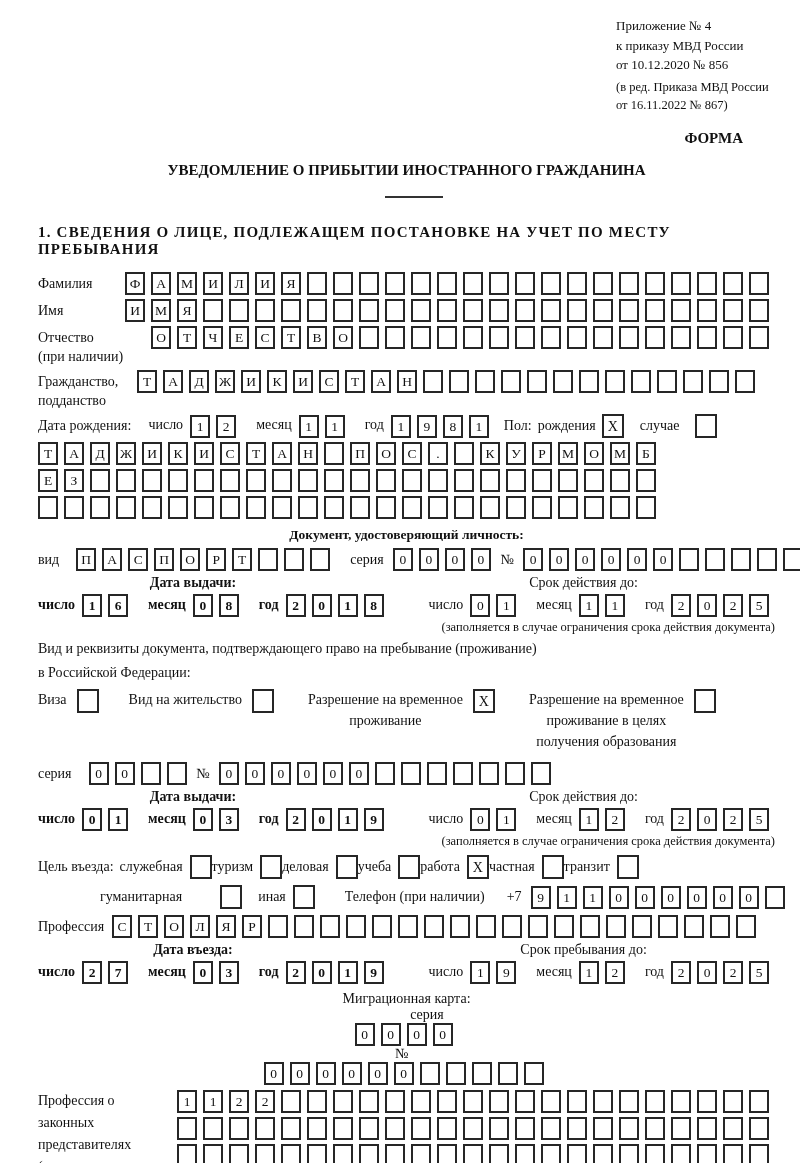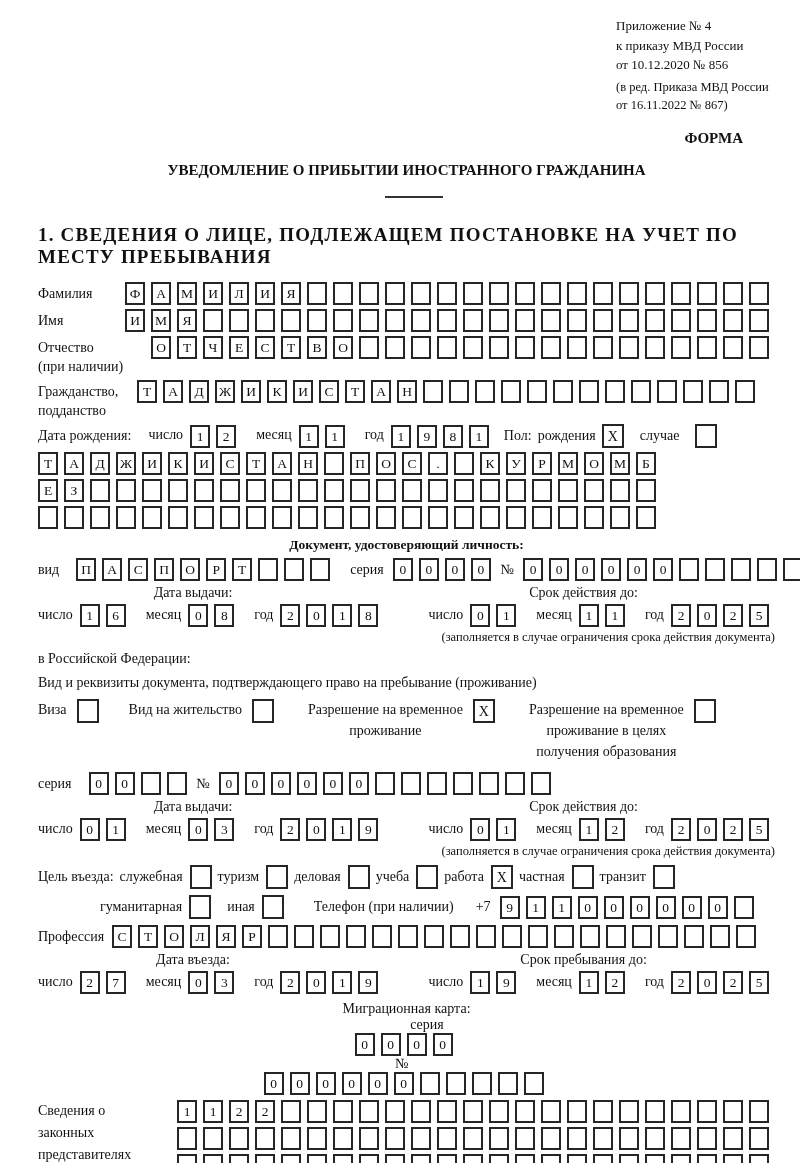--- a/index.html
+++ b/index.html
@@ -3,49 +3,49 @@
 <meta charset="utf-8">
 <style>
   html,body{margin:0;padding:0;background:#fff;}
   body{width:800px;height:1163px;font-family:"Liberation Serif","DejaVu Serif",serif;color:#111;}
   .page{box-sizing:border-box;width:800px;height:1163px;padding:16px 25px 0 38px;position:relative;}
   .doc-ref{margin-left:578px;font-size:13px;line-height:1.5;}
   .doc-ref-small{font-size:12.5px;margin-top:3px;line-height:1.45;}
   .forma{margin-top:16px;text-align:right;padding-right:32px;font-weight:bold;font-size:15px;}
   .title{margin-top:12px;text-align:center;font-weight:bold;font-size:15px;line-height:1.5;}
   .blank{display:inline-block;width:58px;border-bottom:2.5px solid #333;height:0.95em;margin-left:14px;}
-  .section-heading{margin-top:20px;margin-bottom:14px;font-weight:bold;font-size:19px;letter-spacing:1.2px;}
+  .section-heading{margin-top:20px;margin-bottom:14px;font-weight:bold;font-size:15px;letter-spacing:1.2px;}
   .frow{display:flex;align-items:flex-start;margin-bottom:4px;font-size:14px;}
   .inline-row{align-items:center;flex-wrap:nowrap;white-space:nowrap;}
   .lbl{line-height:19px;padding-top:2px;}
   .lbl-sur{width:93px;}
   .lbl-pat{width:115px;}
   .lbl-cit{width:99px;}
   .lbl-place{width:115px;}
   .lbl-rep{width:140px;}
   .lbl-prof{width:74px;padding-top:2px;}
   .cells{white-space:nowrap;}
   .cell{display:inline-block;width:20px;height:23px;box-sizing:border-box;border:2px solid #262626;margin-right:6px;text-align:center;font-size:13.5px;line-height:20px;vertical-align:middle;background:#fff;}
   .cellrow{margin-bottom:4px;}
   .checkbox{display:inline-block;width:22px;height:24px;box-sizing:border-box;border:2px solid #262626;text-align:center;font-size:14px;line-height:21px;vertical-align:middle;background:#fff;}
   .center-bold{text-align:center;font-weight:bold;font-size:13.5px;margin:2px 0 5px 0;}
   .plain{font-size:14px;margin-bottom:8px;}
   .date-pair{display:flex;margin-bottom:2px;font-size:14px;}
-  .dcol.left{width:395px;}
+  .dcol.left{width:395px;font-weight:bold;}
   .dcol.right{flex:1;padding-left:35px;}
   .dhead{text-align:center;width:310px;margin-bottom:3px;}
   .dategroup{white-space:nowrap;display:inline-block;}
   .dategroup .dlab{margin:0 7px 0 14px;}
   .dategroup .dlab:first-child{margin-left:0;}
   .note{font-size:12.5px;text-align:right;margin-top:3px;margin-bottom:4px;}
   .rvp-options{display:flex;align-items:flex-start;margin:2px 0 10px 0;font-size:14px;}
   .rvp-opt{display:flex;align-items:flex-start;margin-right:16px;}
   .rvp-opt .rvp-lbl{margin-right:10px;line-height:21px;}
   .rvp-opt.centered .rvp-lbl{text-align:center;}
-  .opt{display:inline-flex;align-items:center;margin-left:6px;}
+  .opt{display:inline-flex;align-items:center;margin-left:0;}
   .opt .olabel{margin-right:7px;}
   .ml{margin-left:14px;margin-right:9px;}
   .ml2{margin-left:50px;margin-right:9px;}
   .mr{margin-right:17px;}
   .sex-label{margin-left:9px;}
   .sp6{margin-left:6px;}
   .sp14{margin-left:16px;}
   .phone-prefix{margin-left:22px;margin-right:9px;}
   .rep-block{display:flex;align-items:flex-start;font-size:14px;}
   .rep-block .lbl-rep{line-height:22px;}
@@ -136,22 +136,22 @@
       <div class="dhead">Дата выдачи:</div>
       <div class="dategroup"><span class="dlab">число</span><span class="cells"><span class="cell">1</span><span class="cell">6</span></span><span class="dlab">месяц</span><span class="cells"><span class="cell">0</span><span class="cell">8</span></span><span class="dlab">год</span><span class="cells"><span class="cell">2</span><span class="cell">0</span><span class="cell">1</span><span class="cell">8</span></span></div>
     </div>
     <div class="dcol right">
       <div class="dhead">Срок действия до:</div>
       <div class="dategroup"><span class="dlab">число</span><span class="cells"><span class="cell">0</span><span class="cell">1</span></span><span class="dlab">месяц</span><span class="cells"><span class="cell">1</span><span class="cell">1</span></span><span class="dlab">год</span><span class="cells"><span class="cell">2</span><span class="cell">0</span><span class="cell">2</span><span class="cell">5</span></span></div>
       <div class="note">(заполняется в случае ограничения срока действия документа)</div>
     </div>
   </div>
 
+  <div class="plain">Вид и реквизиты документа, подтверждающего право на пребывание (проживание)</div>
   <div class="plain">в Российской Федерации:</div>
-  <div class="plain">Вид и реквизиты документа, подтверждающего право на пребывание (проживание)</div>
 
   <div class="rvp-options">
     <div class="rvp-opt">
       <div class="rvp-lbl">
           <div>Виза</div>
         </div>
       <span class="checkbox"></span>
     </div>
     <div class="rvp-opt" style="margin-left:14px;">
       <div class="rvp-lbl">
@@ -221,21 +221,21 @@
         <span class="olabel">частная</span>
         <span class="checkbox"></span>
       </span>
     <span class="opt">
         <span class="olabel">транзит</span>
         <span class="checkbox"></span>
       </span>
   </div>
 
   <div class="frow inline-row" style="margin-top:6px;">
-    <span class="opt" style="margin-left:62px;">
+    <span class="opt" style="margin-left:62px;gap:31px;">
         <span class="olabel">гуманитарная</span>
         <span class="checkbox"></span>
       </span>
     <span class="opt" style="margin-left:16px;">
         <span class="olabel">иная</span>
         <span class="checkbox"></span>
       </span>
     <span style="margin-left:30px;text-align:center;">Телефон (при наличии)</span>
     <span class="phone-prefix">+7</span>
     <span class="cells"><span class="cell">9</span><span class="cell">1</span><span class="cell">1</span><span class="cell">0</span><span class="cell">0</span><span class="cell">0</span><span class="cell">0</span><span class="cell">0</span><span class="cell">0</span><span class="cell"></span></span>
@@ -260,21 +260,21 @@
   <div class="frow inline-row" style="margin-top:7px;flex-direction:column;">
     <span>Миграционная карта:</span>
     <span class="ml2">серия</span>
     <span class="cells"><span class="cell">0</span><span class="cell">0</span><span class="cell">0</span><span class="cell">0</span></span>
     <span style="margin-right:9px;">№</span>
     <span class="cells"><span class="cell">0</span><span class="cell">0</span><span class="cell">0</span><span class="cell">0</span><span class="cell">0</span><span class="cell">0</span><span class="cell"></span><span class="cell"></span><span class="cell"></span><span class="cell"></span><span class="cell"></span></span>
   </div>
 
   <div class="rep-block" style="margin-top:5px;">
     <div class="lbl-rep">
-        <div>Сведения о</div>
+        <div>Профессия о</div>
         <div>законных</div>
         <div>представителях</div>
         <div>(родителях,</div>
         <div>усыновителях,</div>
         <div>попечителях)</div>
       </div>
     <div>
         <div class="cells cellrow"><span class="cell">1</span><span class="cell">1</span><span class="cell">2</span><span class="cell">2</span><span class="cell"></span><span class="cell"></span><span class="cell"></span><span class="cell"></span><span class="cell"></span><span class="cell"></span><span class="cell"></span><span class="cell"></span><span class="cell"></span><span class="cell"></span><span class="cell"></span><span class="cell"></span><span class="cell"></span><span class="cell"></span><span class="cell"></span><span class="cell"></span><span class="cell"></span><span class="cell"></span><span class="cell"></span></div>
         <div class="cells cellrow"><span class="cell"></span><span class="cell"></span><span class="cell"></span><span class="cell"></span><span class="cell"></span><span class="cell"></span><span class="cell"></span><span class="cell"></span><span class="cell"></span><span class="cell"></span><span class="cell"></span><span class="cell"></span><span class="cell"></span><span class="cell"></span><span class="cell"></span><span class="cell"></span><span class="cell"></span><span class="cell"></span><span class="cell"></span><span class="cell"></span><span class="cell"></span><span class="cell"></span><span class="cell"></span></div>
         <div class="cells cellrow"><span class="cell"></span><span class="cell"></span><span class="cell"></span><span class="cell"></span><span class="cell"></span><span class="cell"></span><span class="cell"></span><span class="cell"></span><span class="cell"></span><span class="cell"></span><span class="cell"></span><span class="cell"></span><span class="cell"></span><span class="cell"></span><span class="cell"></span><span class="cell"></span><span class="cell"></span><span class="cell"></span><span class="cell"></span><span class="cell"></span><span class="cell"></span><span class="cell"></span><span class="cell"></span></div>

